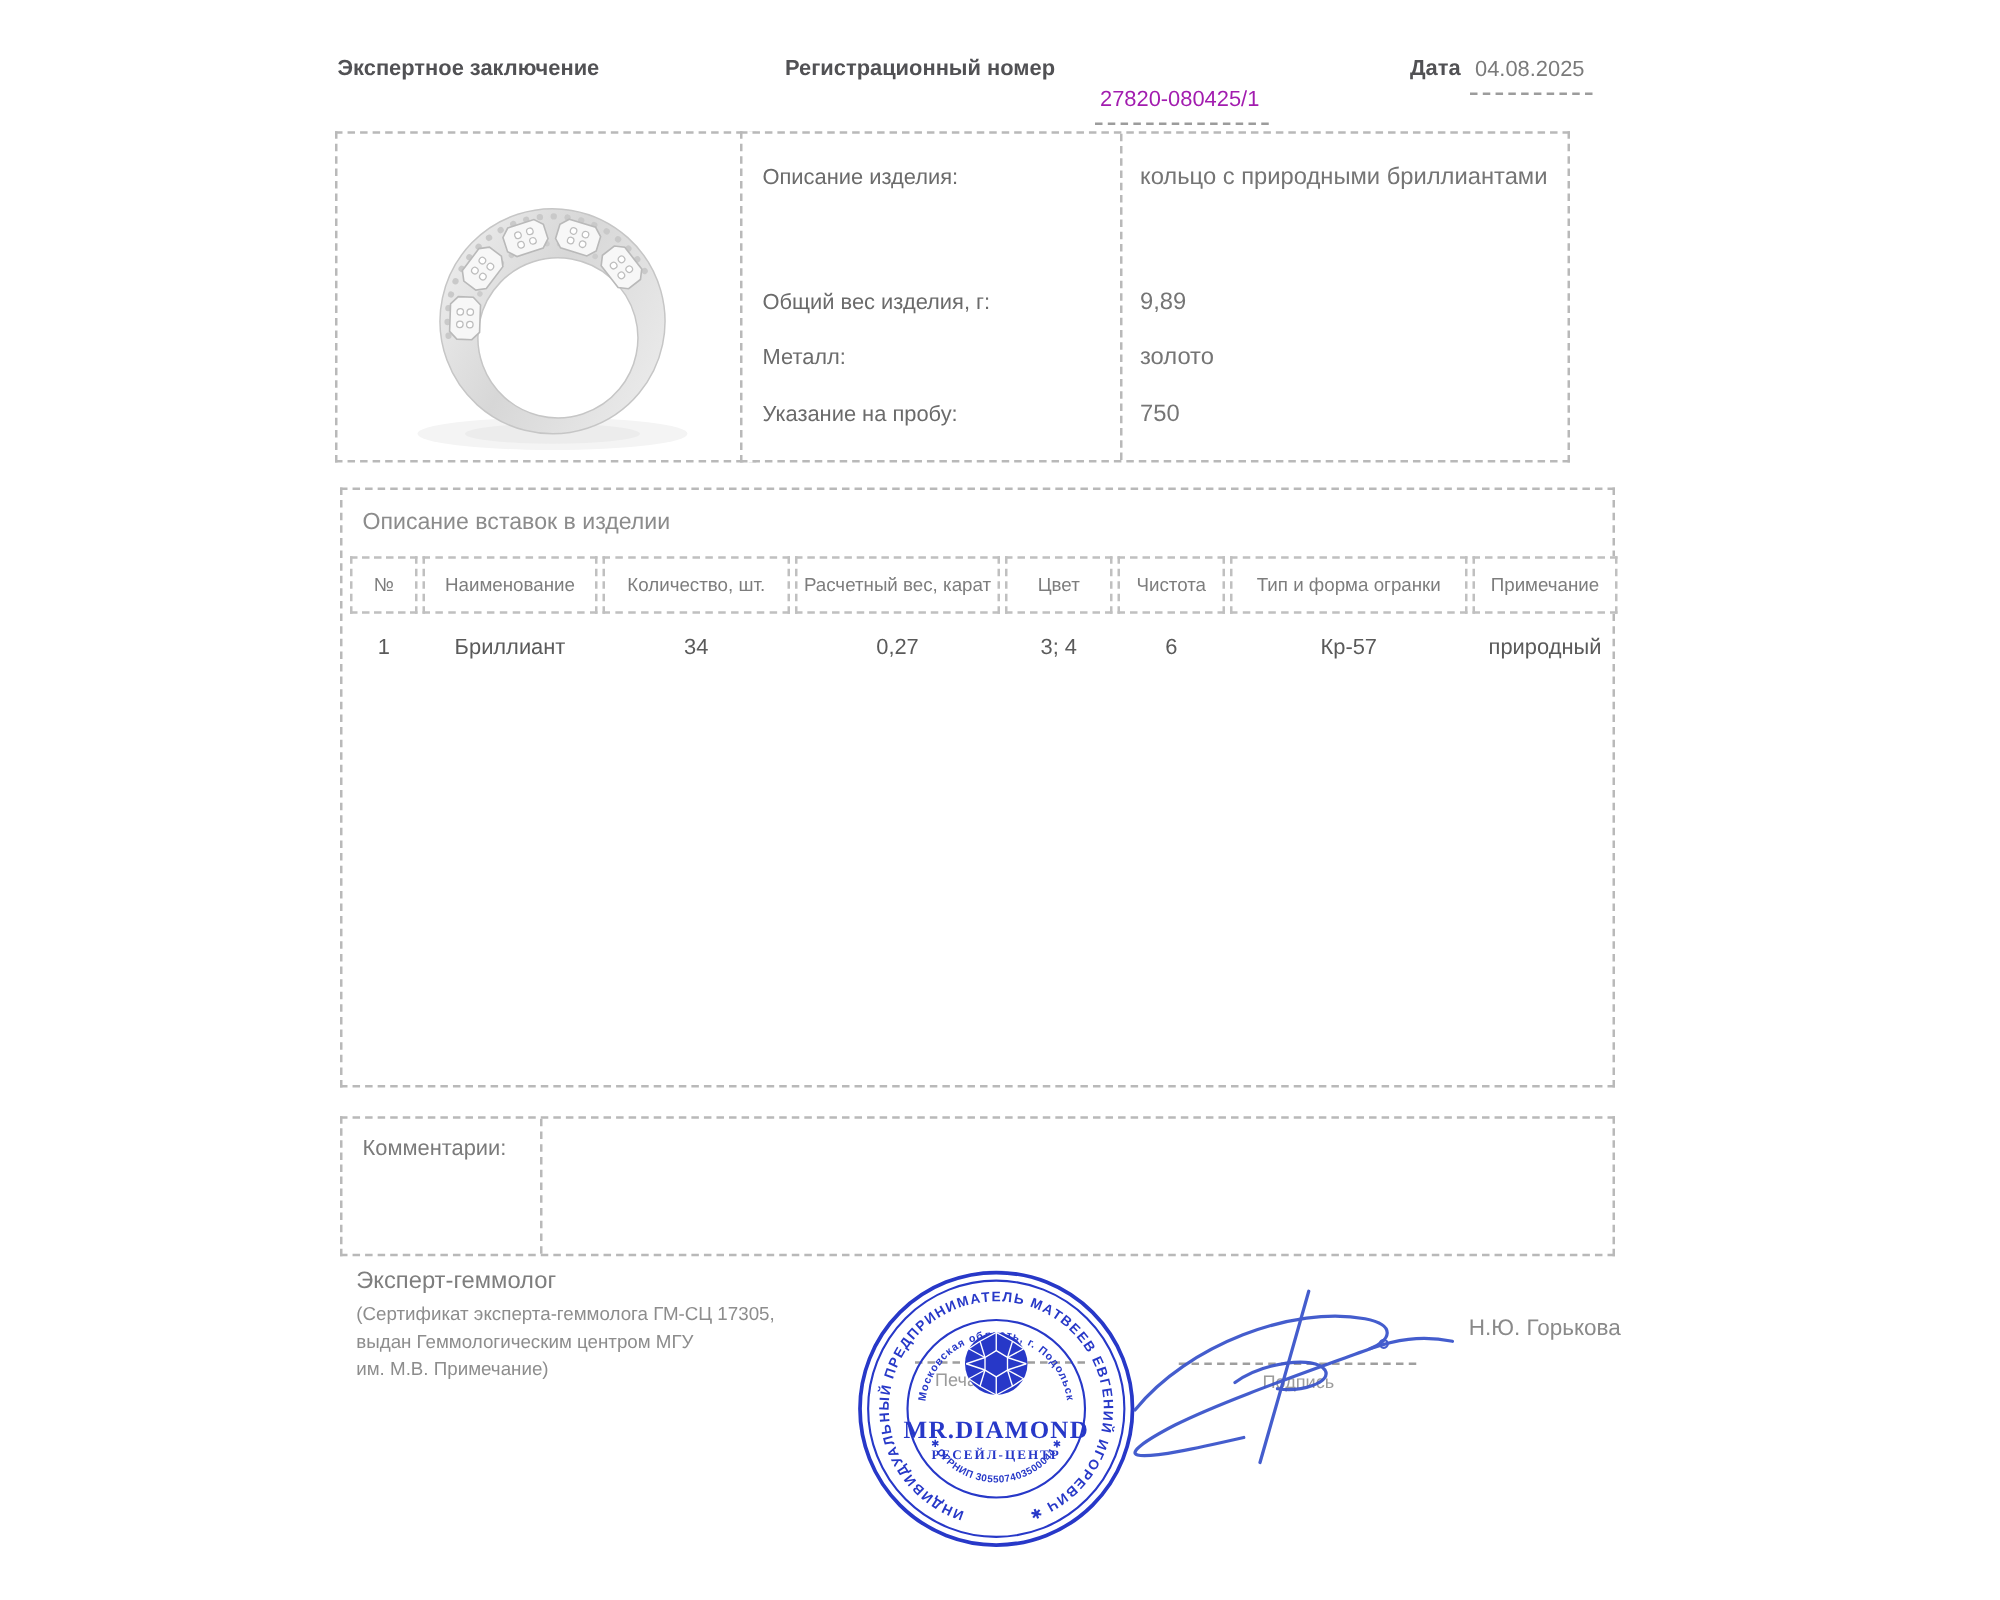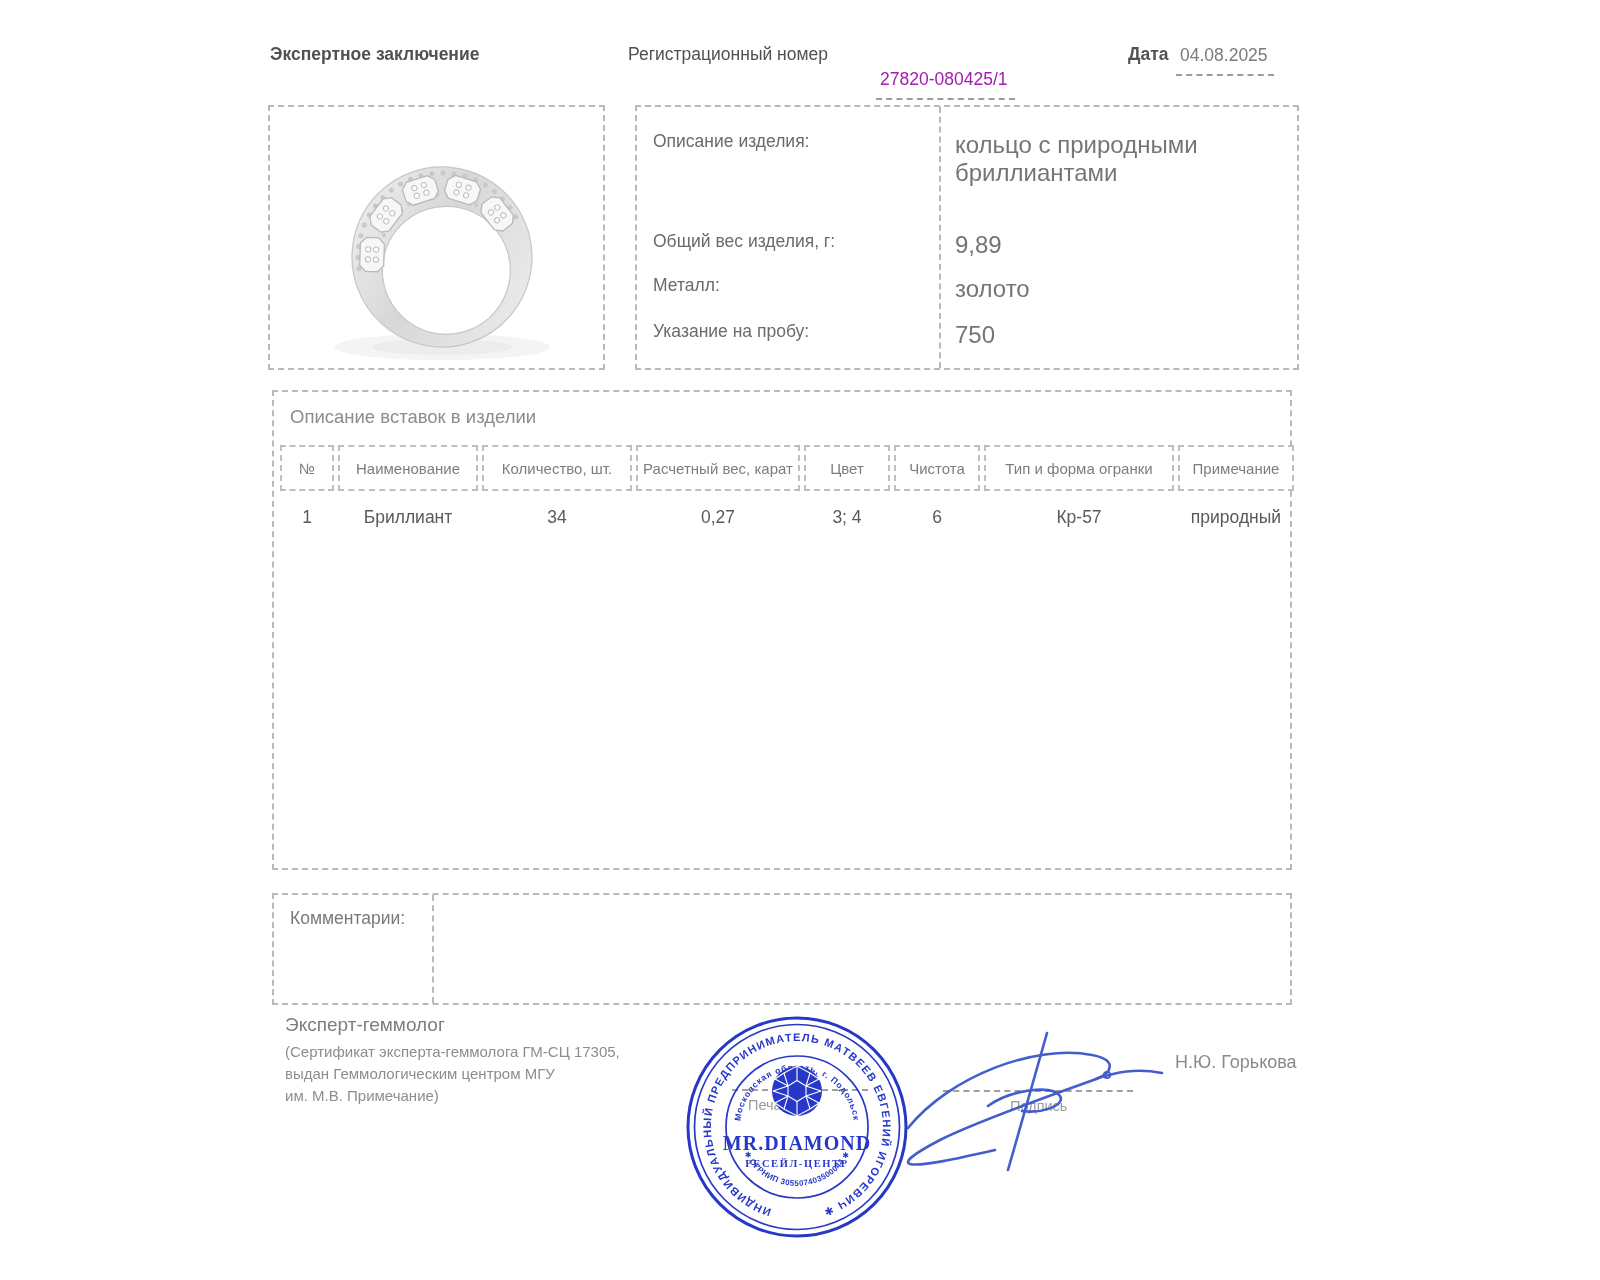--- a/index.html
+++ b/index.html
@@ -2,35 +2,35 @@
 <html><head>
 <meta charset="utf-8">
 <style>
   * { margin:0; padding:0; box-sizing:border-box; }
   html,body { width:1600px; height:1280px; background:#fff; overflow:hidden;
     font-family:"Liberation Sans","DejaVu Sans",sans-serif; }
   .page { position:relative; width:1600px; height:1280px; background:#fff; }
 
   
   .doc-title { position:absolute; left:270px; top:44px; font-size:17.5px; font-weight:bold; color:#515154; }
-  .reg-label { position:absolute; left:628px; top:44px; font-size:17.5px; font-weight:normal; color:#515154; }
+  .reg-label { position:absolute; left:628px; top:44px; font-size:17.5px; font-weight:bold; color:#515154; }
   .reg-value { position:absolute; left:876px; top:45px; font-size:17.5px; color:#a21caf;
     border-bottom:2px dashed #9c9c9c; padding:0 8px 8px 4px;margin-top:24px; }
   .date-label { position:absolute; left:1128px; top:44px; font-size:17.5px; font-weight:bold; color:#515154; }
   .date-value { position:absolute; left:1176px; top:45px; font-size:17.5px; color:#7a7a7a;
     border-bottom:2px dashed #9c9c9c; padding:0 6px 8px 4px; }
 
   .dashed-box { border:2px dashed #b9b9b9; position:absolute; background:#fff; }
 
   
   .photo-box { left:268px; top:105px; width:337px; height:265px; }
-  .info-box  { left:635px; top:105px; width:664px; height:265px; }
+  .info-box  { left:592px; top:105px; width:664px; height:265px; }
   .info-divider { position:absolute; left:302px; top:0; bottom:0; border-left:2px dashed #b9b9b9; }
   .info-label { position:absolute; left:16px; font-size:17.5px; color:#6b6b6b; }
-  .info-value { position:absolute; left:318px; font-size:24px; color:#757575; }
+  .info-value { position:absolute; left:318px; font-size:19px; color:#757575; }
 
   
   .inserts-box { left:272px; top:390px; width:1020px; height:480px; }
   .inserts-title { position:absolute; left:16px; top:14px; font-size:18.5px; color:#8c8c8c; }
   .thead { position:absolute; left:6px; top:53px; display:flex; gap:4px; }
   .th { border:2px dashed #c0c0c0; height:46px; display:flex; align-items:center; justify-content:center;
         font-size:15px; color:#7d7d7d; background:#fff; }
   .trow { position:absolute; left:6px; top:110px; display:flex; gap:4px; }
   .td { height:30px; display:flex; align-items:center; justify-content:center; font-size:17.5px; color:#5a5a5a; }
   .c0{width:54px;} .c1{width:140px;} .c2{width:150px;} .c3{width:164px;}

